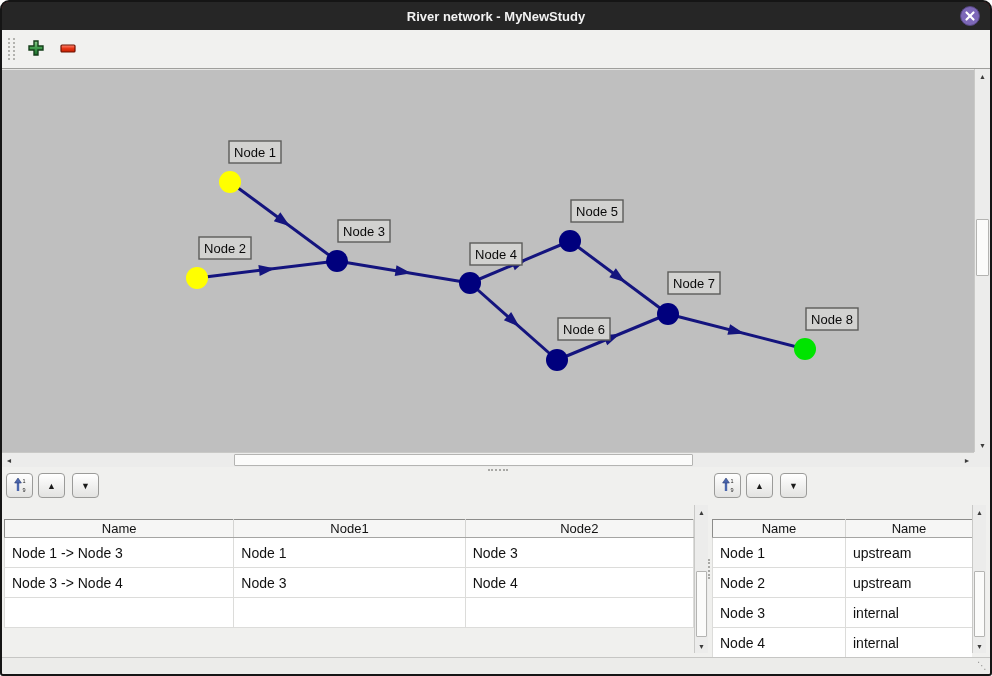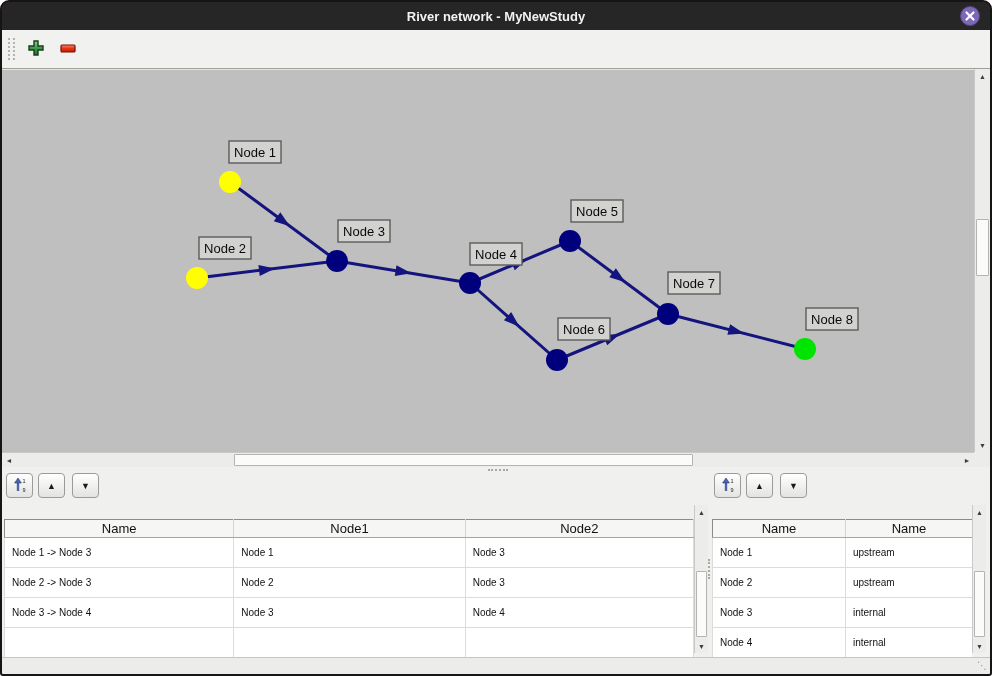--- a/index.html
+++ b/index.html
@@ -74,21 +74,21 @@
     font-size:9px; color:#1a1a1a; cursor:pointer;
   }
   .tbl-wrap { position:absolute; top:52px; height:148px; overflow:hidden; }
   table { border-collapse:collapse; table-layout:fixed; background:#ffffff; border:1px solid #8c8c8a; }
   th {
     height:18px; font-weight:normal; font-size:13px; color:#111;
     background:#f6f6f5; border-bottom:1px solid #a5a5a3; border-right:1px solid #d4d4d2;
     text-align:center; overflow:hidden; white-space:nowrap;
   }
   td {
-    height:30px; font-size:10px; color:#111; padding:0 7px;
+    height:30px; font-size:14px; color:#111; padding:0 7px;
     border:1px solid #dcdcda; background:#ffffff;
     overflow:hidden; white-space:nowrap;
   }
   .tbl-vscroll { top:38px; height:148px; }
   .pane-grip-v {
     position:absolute; left:706px; top:92px; width:3px; height:20px;
     border-left:2px dotted #a8a8a5;
   }
   
   .statusbar {
@@ -259,25 +259,20 @@
               <th style="width: 228px;">Node2</th>
             </tr>
           </thead>
         <tbody>
             <tr>
               <td>Node 1 -&gt; Node 3</td>
               <td>Node 1</td>
               <td>Node 3</td>
             </tr>
             <tr>
-              <td>Node 2 -&gt; Node 3</td>
-              <td>Node 2</td>
-              <td>Node 3</td>
-            </tr>
-            <tr>
               <td>Node 3 -&gt; Node 4</td>
               <td>Node 3</td>
               <td>Node 4</td>
             </tr>
             <tr>
               <td></td>
               <td></td>
               <td></td>
             </tr>
           </tbody>

